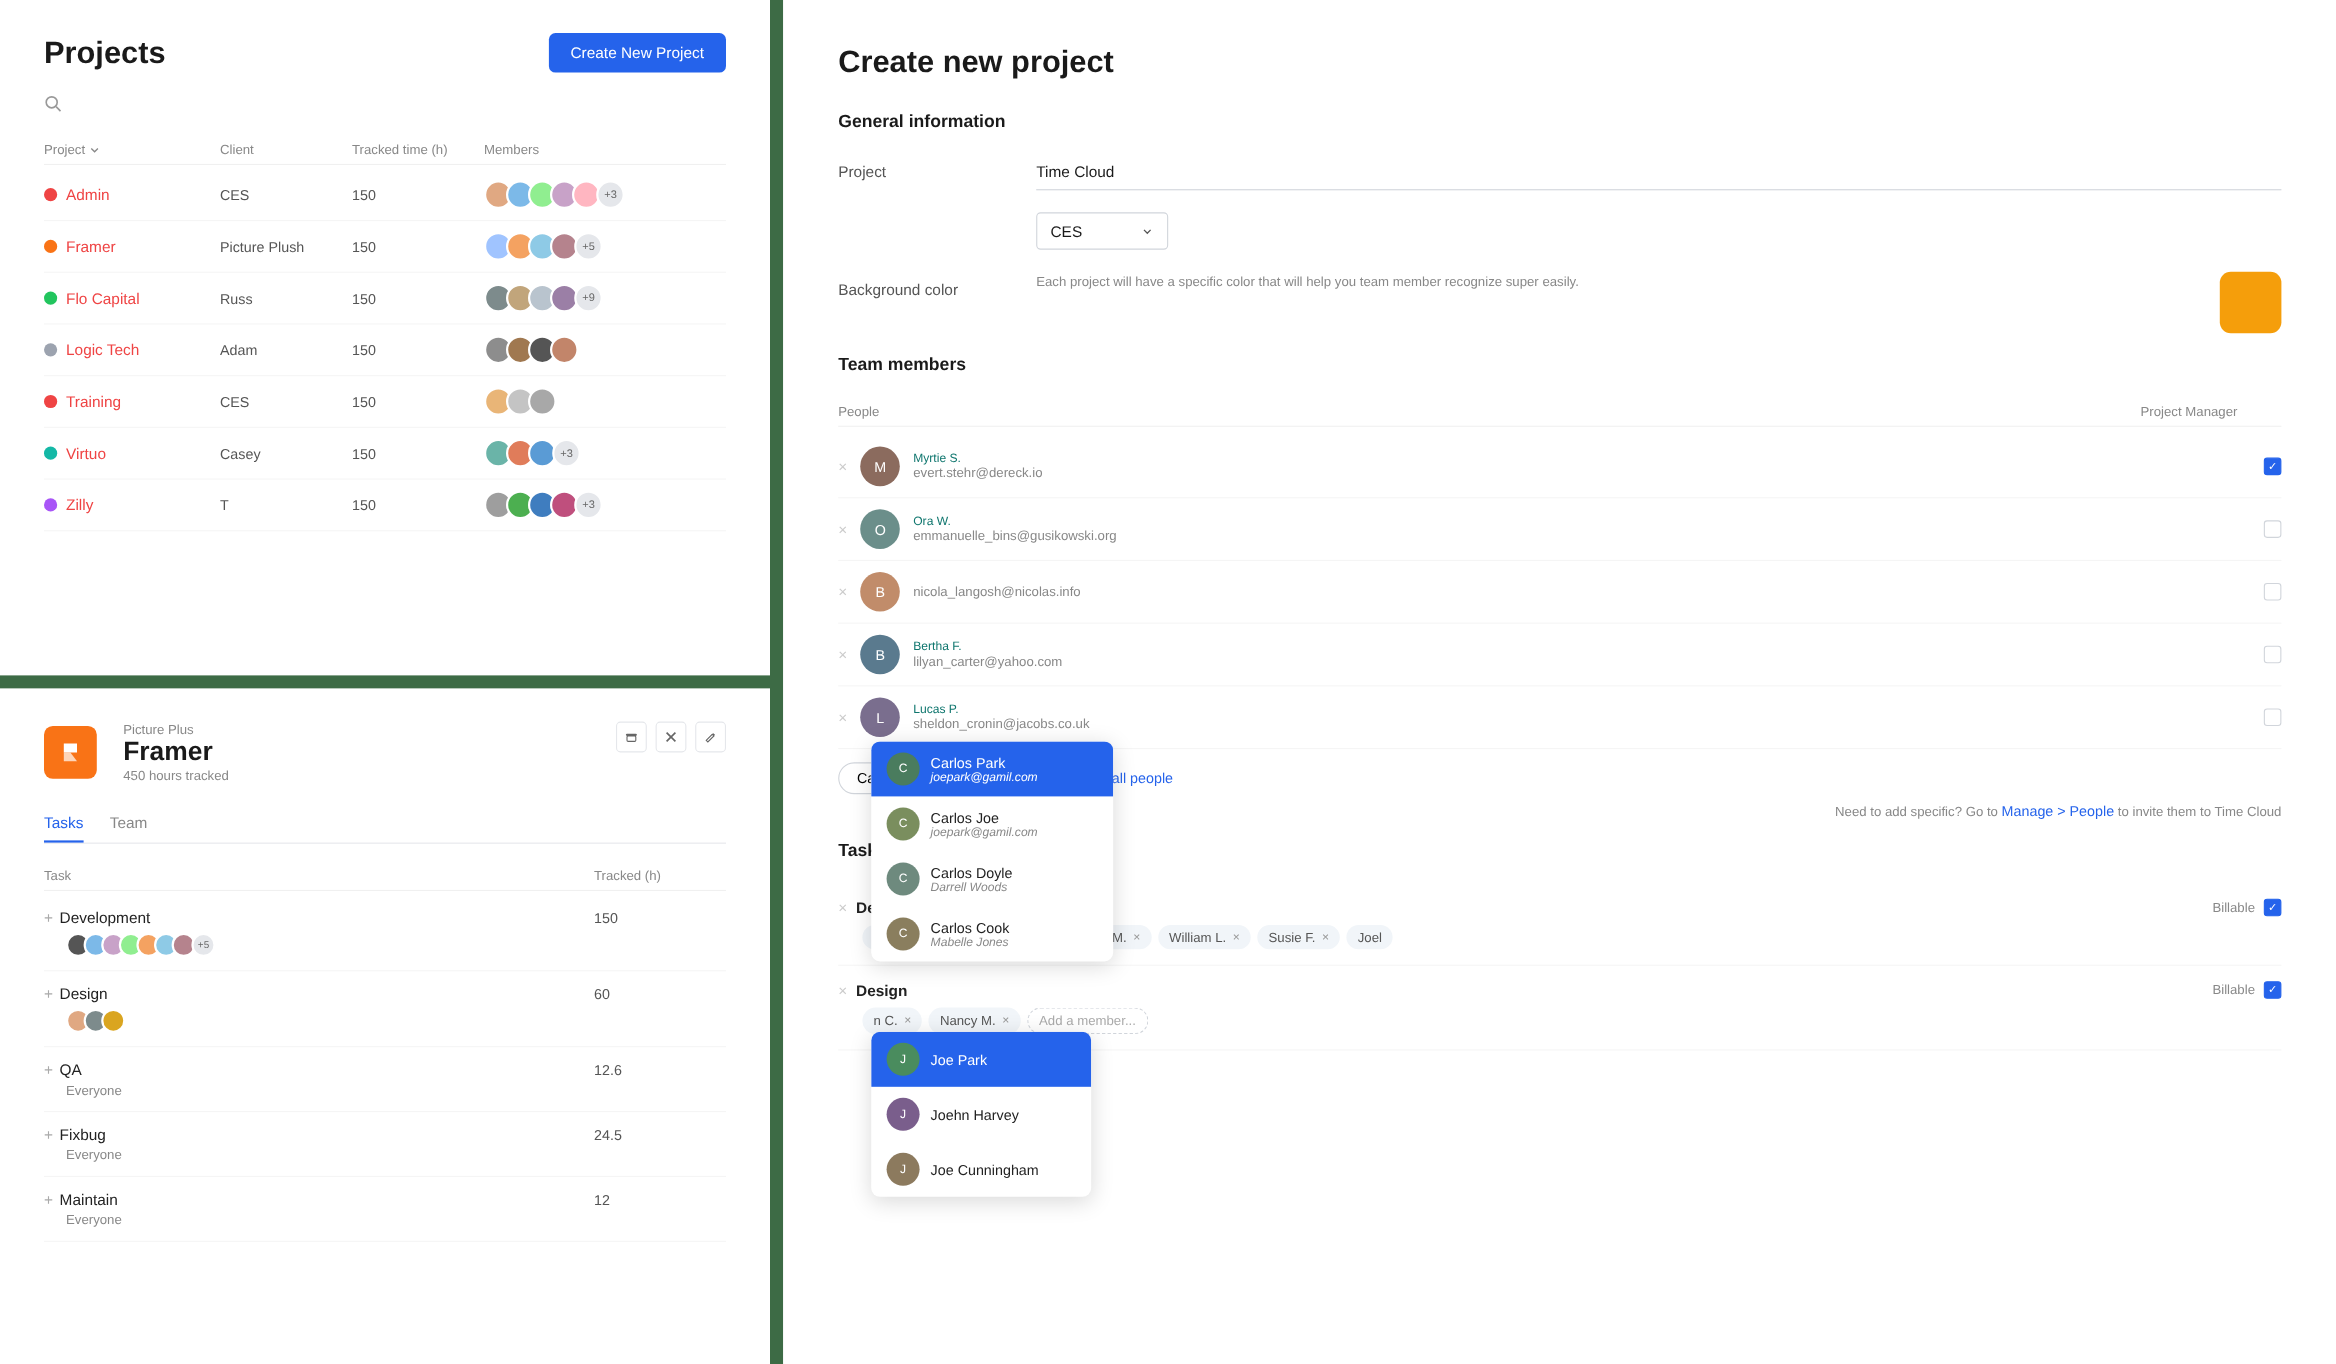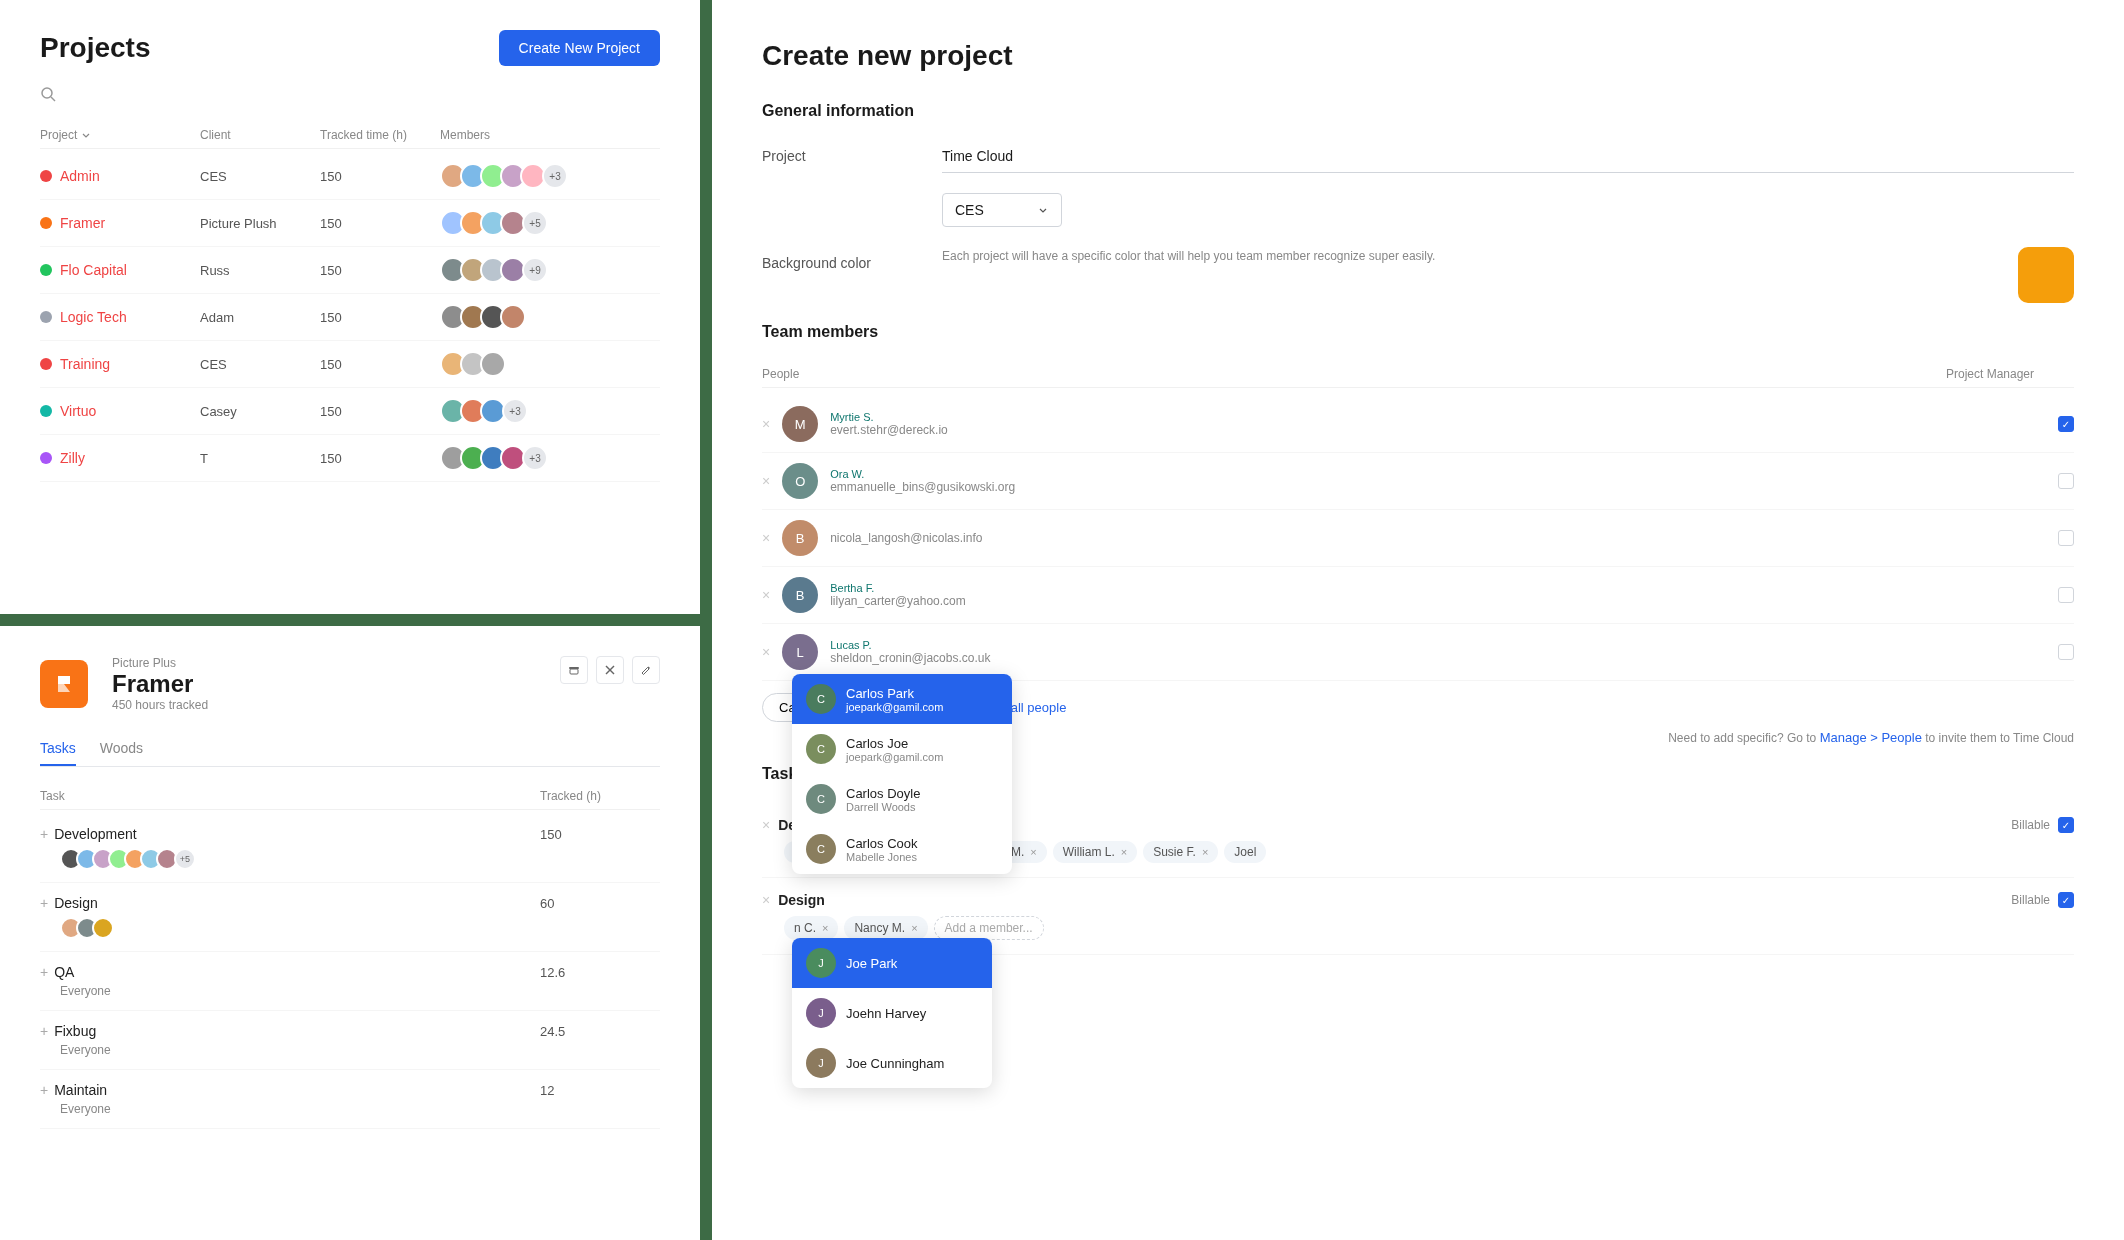--- a/index.html
+++ b/index.html
@@ -93,21 +93,21 @@
     .invite-hint { font-size: 12px; color: #888; text-align: right; margin-top: 8px; }
     .invite-hint a { color: #2563eb; }
 
     
     .dropdown { background: #fff; border-radius: 8px; box-shadow: 0 4px 20px rgba(0,0,0,0.15); overflow: hidden; position: absolute; z-index: 10; left: 50px; top: 0; min-width: 220px; }
     .dropdown-item { display: flex; align-items: center; gap: 10px; padding: 10px 14px; cursor: pointer; }
     .dropdown-item.active { background: #2563eb; }
     .dropdown-item.active .drop-name, .dropdown-item.active .drop-email { color: #fff; }
     .drop-avatar { width: 30px; height: 30px; border-radius: 50%; background: #ccc; flex-shrink: 0; display: flex; align-items: center; justify-content: center; font-size: 11px; color: #fff; }
     .drop-name { font-size: 13px; font-weight: 500; color: #222; }
-    .drop-email { font-size: 11px; color: #888; }
+    .drop-email { font-size: 11px; color: #888; font-style: italic; }
 
     
     .tasks-right { margin-top: 10px; }
     .task-row-right { position: relative; padding: 14px 0; border-bottom: 1px solid #f5f5f5; }
     .task-row-header-right { display: flex; align-items: center; justify-content: space-between; }
     .task-remove { color: #ccc; font-size: 14px; margin-right: 8px; cursor: pointer; }
     .task-title-right { font-size: 14px; font-weight: 600; color: #222; }
     .billable-label { font-size: 12px; color: #888; }
     .billable-check { width: 16px; height: 16px; border: 1px solid #d1d5db; border-radius: 3px; }
     .billable-check.checked { background: #2563eb; border-color: #2563eb; }
@@ -293,21 +293,21 @@
           <svg width="12" height="12" viewBox="0 0 12 12">
               <path d="M2 9L7.5 3.5l1.5 1.5L3.5 10.5z" stroke="#666" stroke-width="1" fill="none"></path>
               <path d="M7.5 3.5l1-1 1.5 1.5-1 1z" fill="#666"></path>
             </svg>
         </button>
       </div>
     </div>
 
     <div class="tabs">
       <div class="tab active">Tasks</div>
-      <div class="tab">Woods</div>
+      <div class="tab">Team</div>
     </div>
 
     <div class="task-table-header">
       <div>Task</div>
       <div>Tracked (h)</div>
     </div>
 
     <div class="task-row">
       <div class="task-row-header">
         <div class="task-name">

